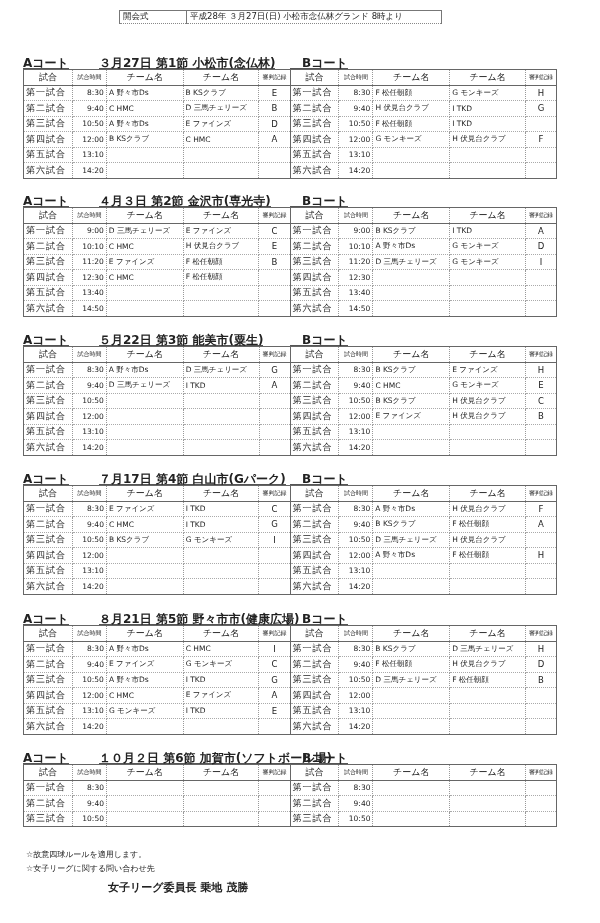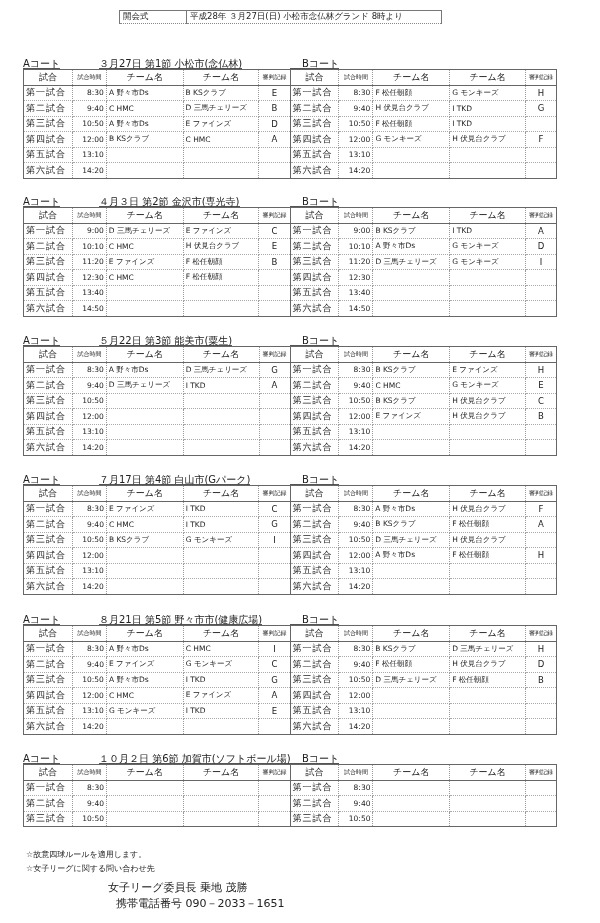--- a/index.html
+++ b/index.html
@@ -13,21 +13,21 @@
     border-collapse: collapse; font-size: 8.5px;
   }
   .header-table td {
     border: 1px solid #777; height: 12px; padding: 0 3px; white-space: nowrap;
   }
   .header-table td.lbl { width: 60px; text-align: left; }
   .header-table td.val { width: 248px; text-align: left; margin-top: 36px; }
   .header-table tr:first-child td { border-bottom: 1px dotted #888; }
 
   .block { position: absolute; left: 23px; width: 534px; }
-  .caption-row { position: relative; height: 10px; font-size: 10px; }
+  .caption-row { position: relative; height: 10px; font-size: 12px; font-weight: bold; }
   .caption-row span { position: absolute; top: 0; white-space: nowrap; }
   .cap-a { left: 0; }
   .cap-title { left: 76px; }
   .cap-b { left: 267px; padding-left: 12px; }
   .caption-row .uline { border-bottom: 1px solid #555; line-height: 9px; }
 
   .tables { display: flex; }
   table.sched {
     border-collapse: collapse; font-size: 8px; table-layout: fixed;
   }
@@ -44,21 +44,21 @@
   table.sched td.team { text-align: left; font-size: 7.5px; }
   table.sched td.ref { text-align: center; font-size: 8.5px; }
   table.sched.b { margin-left: -1px; }
   col.c-game { width: 49px; }
   col.c-time { width: 34px; }
   col.c-team1 { width: 77px; }
   col.c-team2 { width: 76px; }
   col.c-ref { width: 31px; }
 
   .notes { position: absolute; left: 26px; top: 848px; font-size: 8px; line-height: 14px; }
-  .contact { position: absolute; left: 108px; top: 880px; font-size: 11px; font-weight: normal; line-height: 16px; }
+  .contact { position: absolute; left: 108px; top: 880px; font-size: 11px; font-weight: bold; line-height: 16px; }
   .contact div:nth-child(2) { padding-left: 8px; }
 </style>
 </head>
 <body>
 
 <table class="header-table">
   <tbody>
       <tr>
     <td class="lbl">開会式</td>
     <td class="val">平成28年 ３月27日(日)  小松市念仏林グランド  8時より</td>
@@ -800,14 +800,13 @@
       </div>
     </div>
   </div>
 
 <div class="notes">
   <div>☆故意四球ルールを適用します。</div>
   <div>☆女子リーグに関する問い合わせ先</div>
 </div>
 <div class="contact">
   <div>女子リーグ委員長  乗地  茂勝</div>
-  <div>携帯電話番号  090－2033－1651</div>
 </div>
 
 </body></html>

